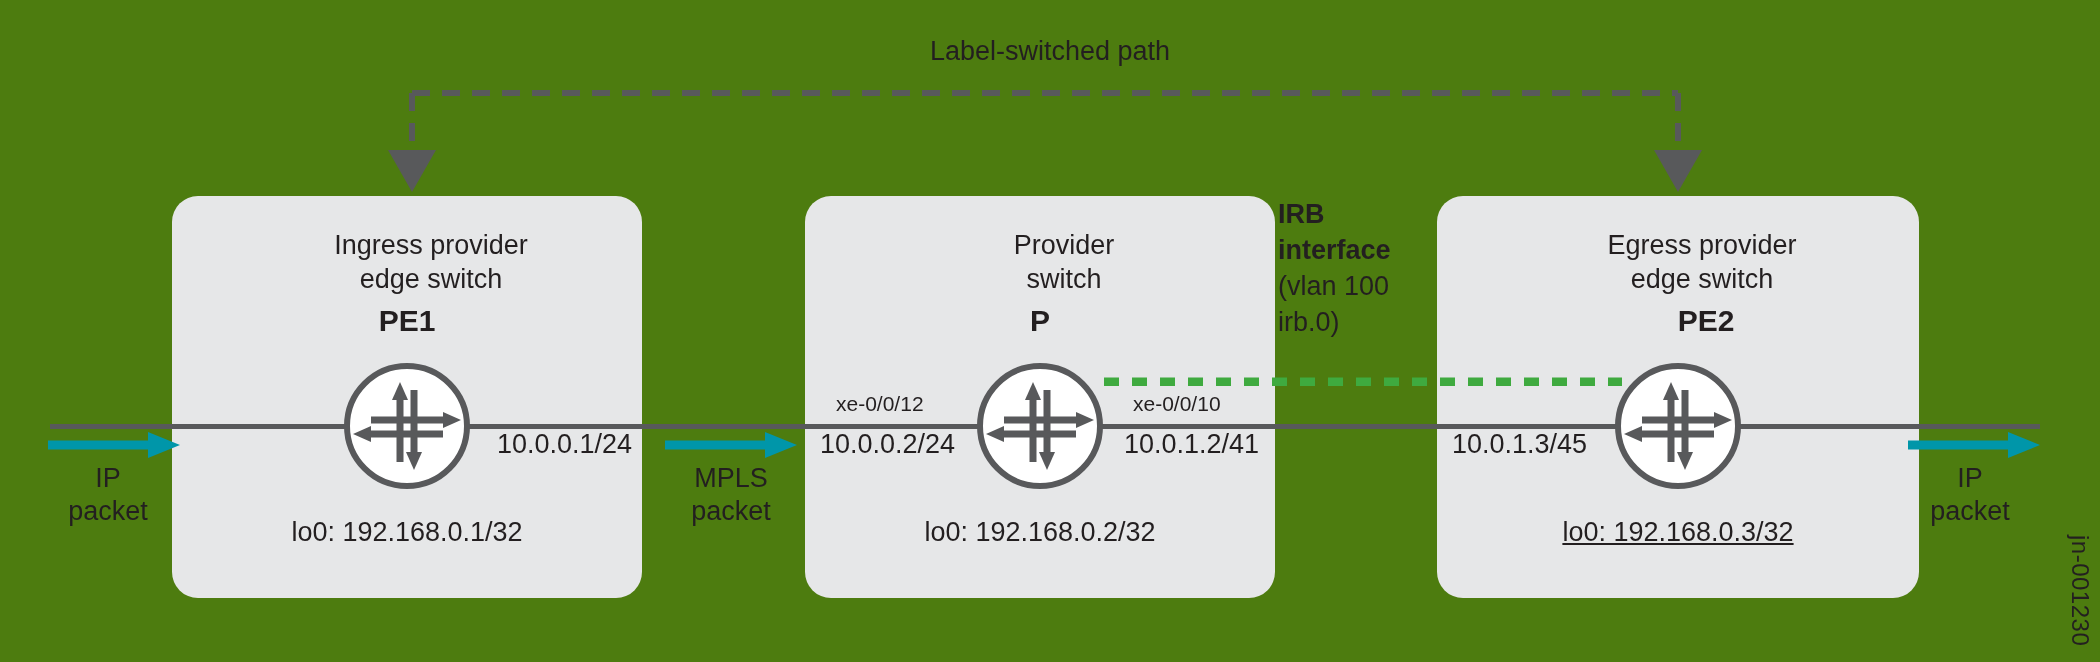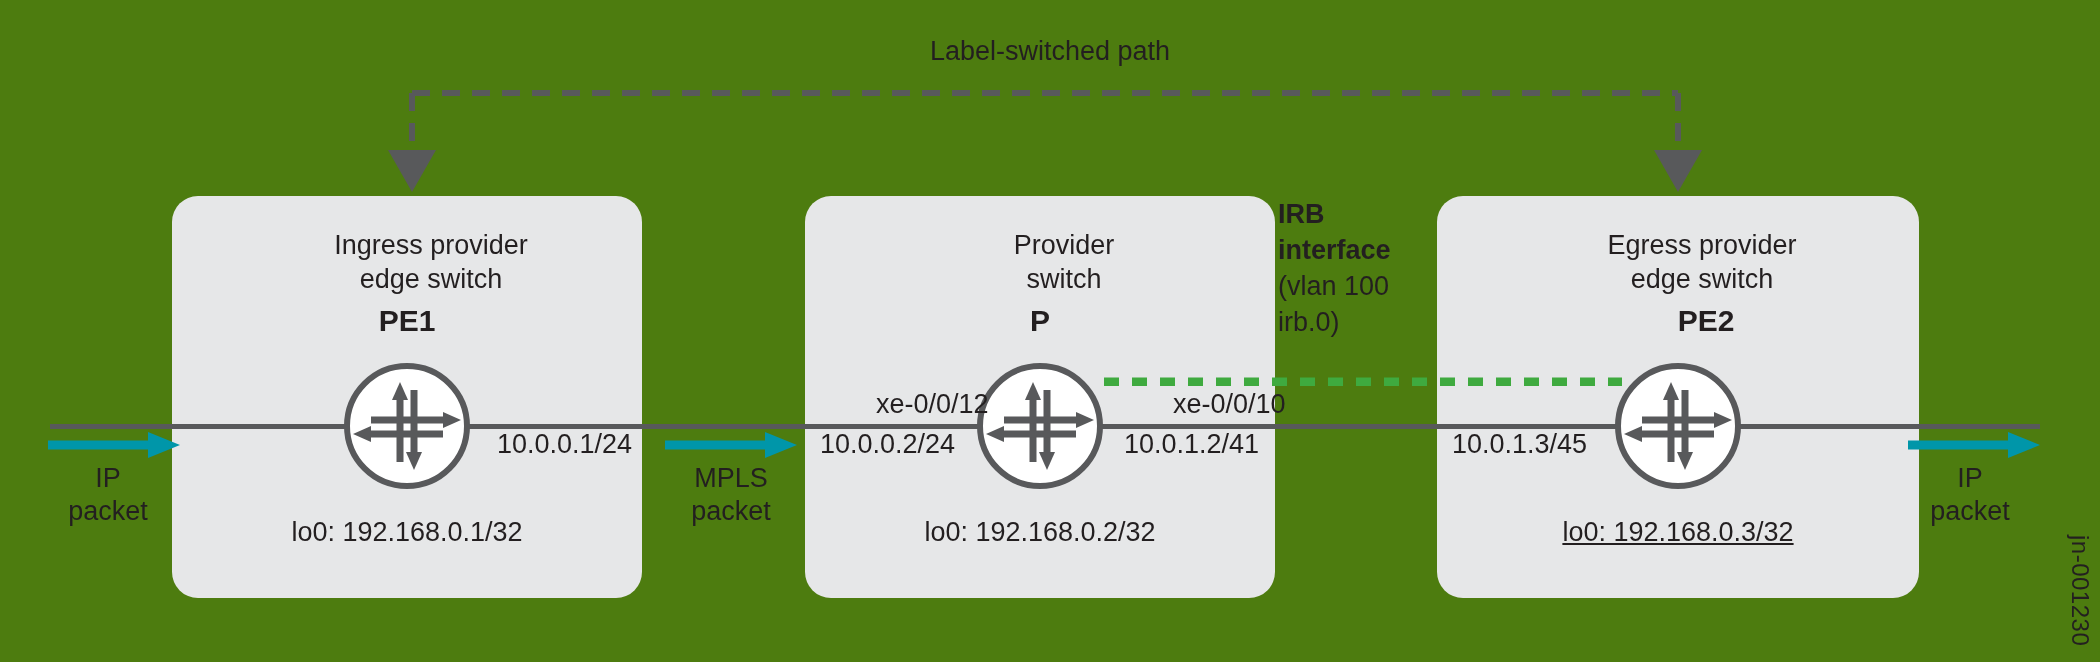--- a/index.html
+++ b/index.html
@@ -91,24 +91,23 @@
     position: absolute;
     color: #231f20;
     font-size: 27px;
     line-height: 33px;
     text-align: center;
     white-space: pre-line;
   }
   .iface-label {
     position: absolute;
     color: #231f20;
-    font-size: 27px;
+    font-size: 21px;
     line-height: 32px;
     white-space: nowrap;
-    margin-left: 40px;
   }
 
   
   .irb-block {
     position: absolute;
     left: 1278px;
     top: 196px;
     width: 165px;
     color: #231f20;
     font-size: 27px;

